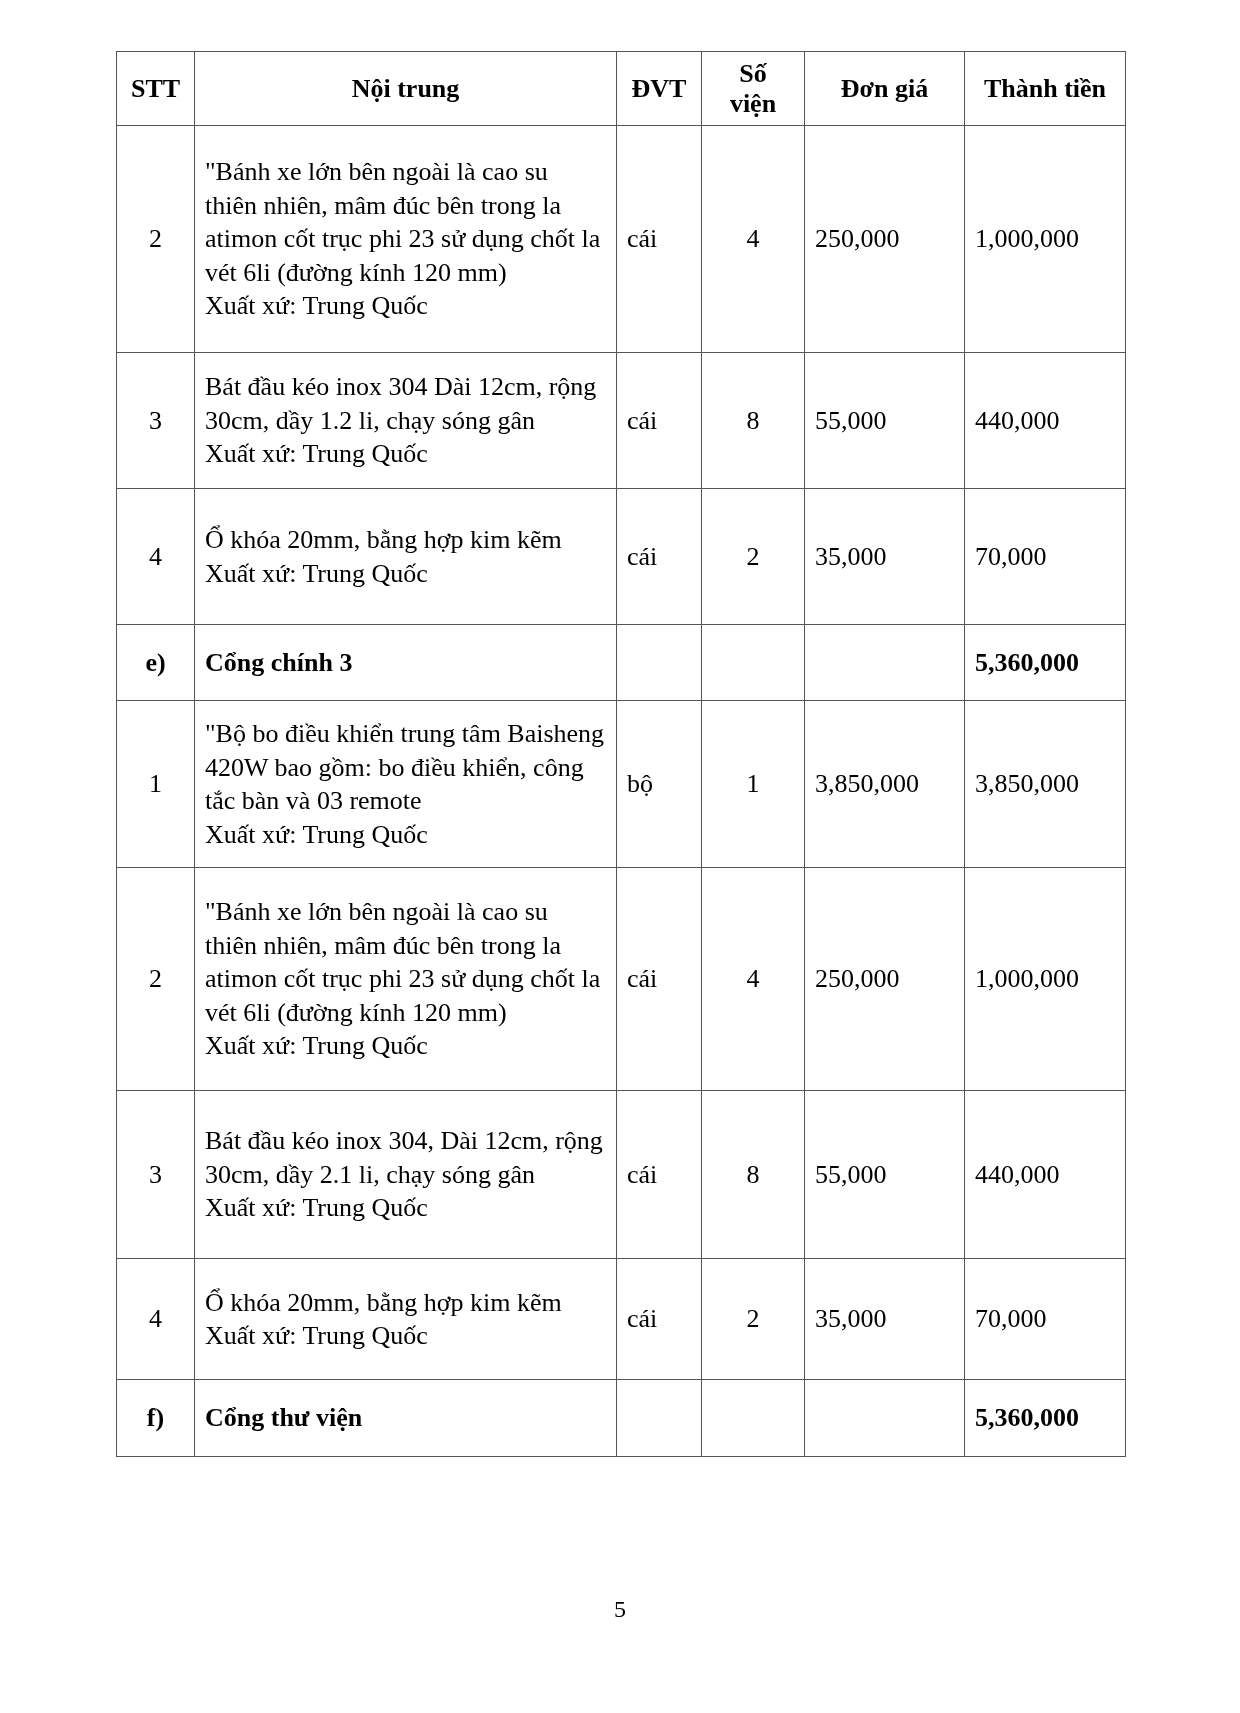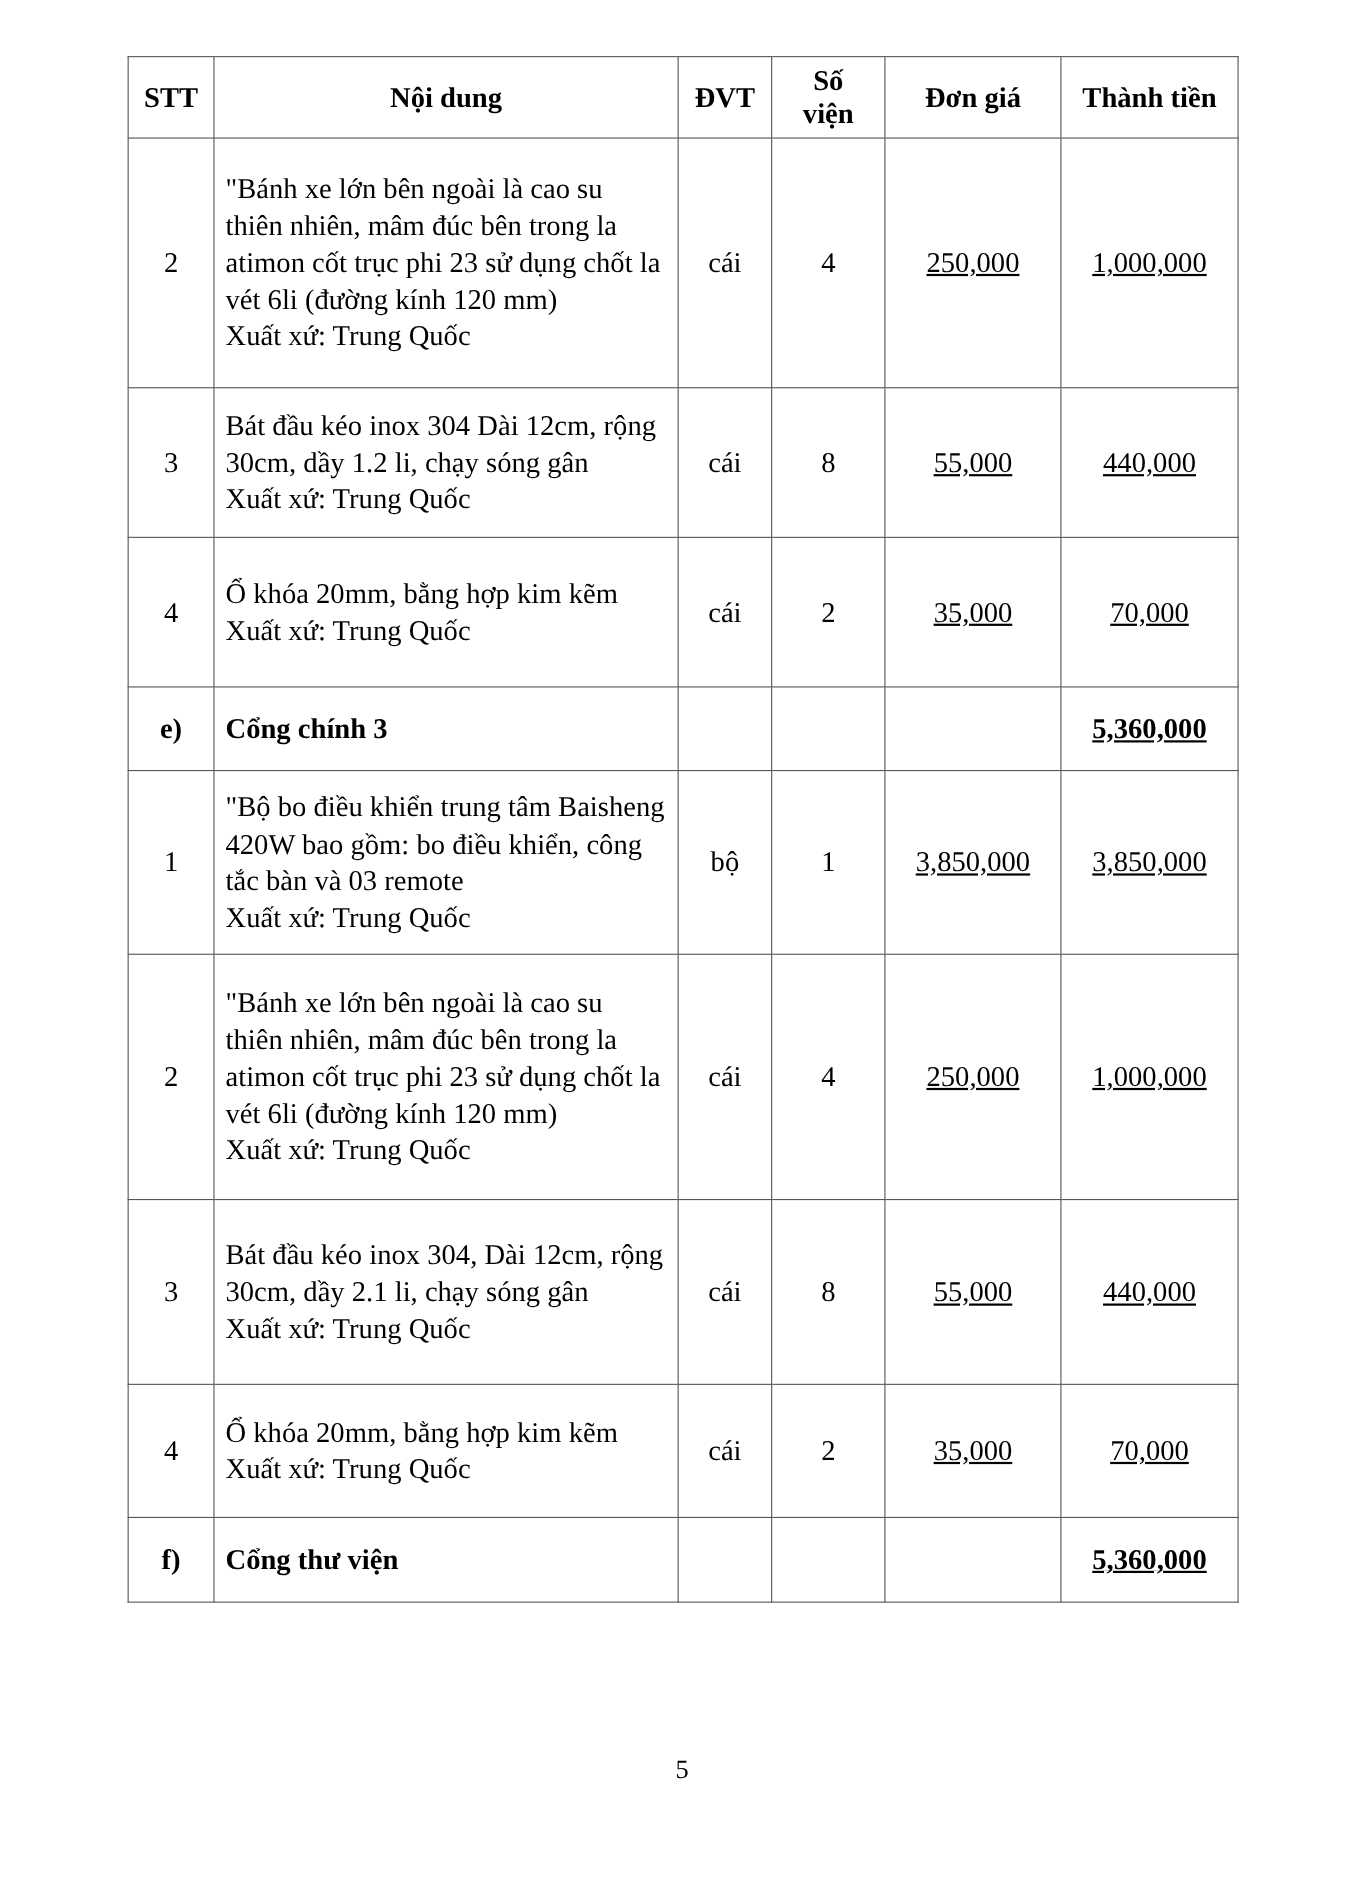--- a/index.html
+++ b/index.html
@@ -10,23 +10,23 @@
   table.items {
     position: absolute; left: 116px; top: 51px;
     width: 1009px; border-collapse: collapse; table-layout: fixed;
   }
   table.items td, table.items th {
     border: 1.5px solid #555; padding: 0 10px; vertical-align: middle;
     font-size: 26px; line-height: 33.5px;
   }
   table.items th { font-weight: bold; text-align: center; }
   .c-stt { text-align: center; }
-  .c-dvt { text-align: center; }
+  .c-dvt { }
   .c-qty { text-align: center; }
-  .c-num { text-align: center; text-decoration: underline; }
+  .c-num { text-align: left; }
   .c-desc { text-align: left; white-space: pre-line; }
   tr.section td { font-weight: bold; }
   .page-num {
     position: absolute; left: 0; width: 1240px; top: 1596px;
     text-align: center; font-size: 24px;
   }
 </style>
 </head>
 <body>
 
@@ -35,21 +35,21 @@
     <col style="width:78px">
     <col style="width:422px">
     <col style="width:85px">
     <col style="width:103px">
     <col style="width:160px">
     <col style="width:161px">
   </colgroup>
   <thead>
     <tr style="height:74px">
       <th>STT</th>
-      <th>Nội dung</th>
+      <th>Nội trung</th>
       <th>ĐVT</th>
       <th style="white-space:pre-line;line-height:30px">Số
 viện</th>
       <th>Đơn giá</th>
       <th>Thành tiền</th>
     </tr>
   </thead>
   <tbody id="rows">
       <tr style="height: 227px;">
         <td class="c-stt">2</td>

